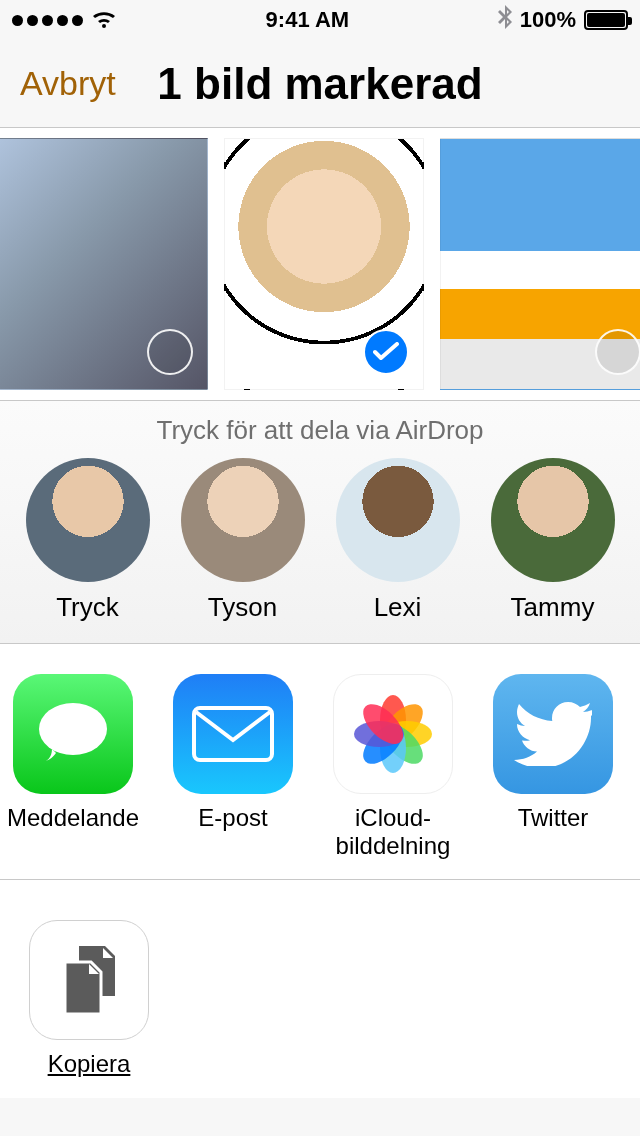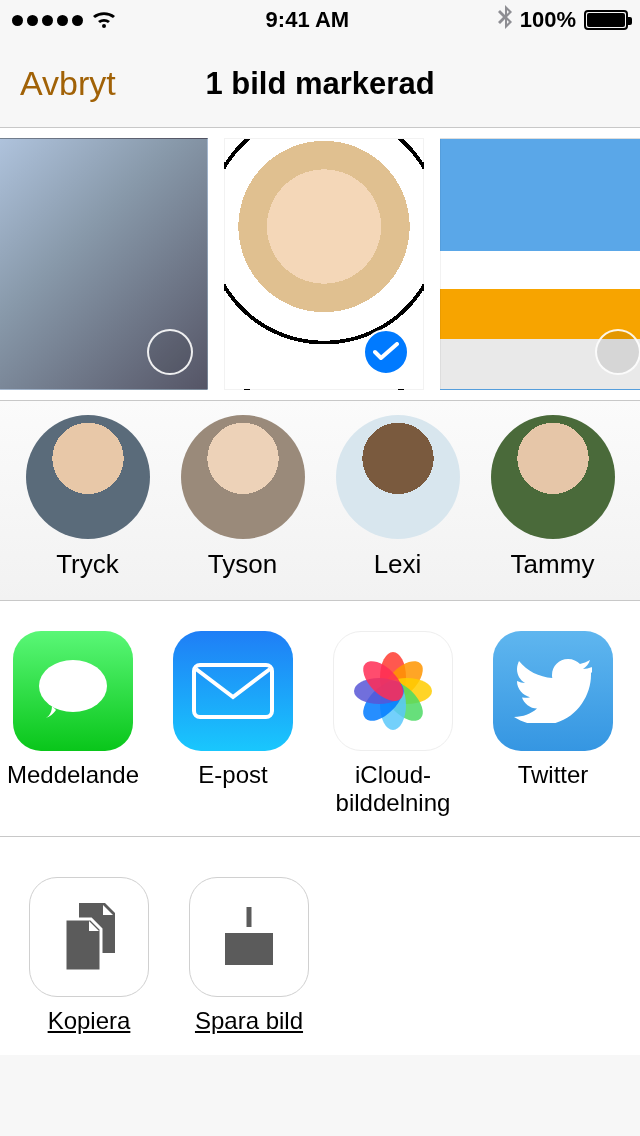--- a/index.html
+++ b/index.html
@@ -11,21 +11,21 @@
   .dot { width: 11px; height: 11px; border-radius: 50%; background: #000; }
   .wifi-icon svg { display: block; }
   .bt-icon { color: #8e8e93; }
   .battery { display: flex; align-items: center; gap: 4px; }
   .battery-body { width: 44px; height: 20px; border: 2px solid #000; border-radius: 4px; position: relative; }
   .battery-body::after { content: ""; position: absolute; right: -6px; top: 5px; width: 4px; height: 8px; background: #000; border-radius: 0 2px 2px 0; }
   .battery-fill { position: absolute; left: 1px; top: 1px; bottom: 1px; right: 1px; background: #000; border-radius: 2px; }
   
   .nav-bar { height: 88px; display: flex; align-items: center; position: relative; background: #f7f7f7; border-bottom: 1px solid #c8c8c8; }
   .nav-cancel { position: absolute; left: 20px; color: #a16207; font-size: 34px; font-weight: 400; }
-  .nav-title { width: 100%; text-align: center; font-size: 31px; font-weight: 600; }
+  .nav-title { width: 100%; text-align: center; font-size: 44px; font-weight: 600; }
   
   .photo-strip { display: flex; gap: 16px; height: 272px; padding: 10px 0; overflow: hidden; background: #fff; }
   .photo { flex: 0 0 auto; width: 200px; height: 252px; position: relative; background: #d0d0d0; border: 1px solid rgba(0,0,0,0.05); }
   .photo.first { margin-left: -8px; width: 216px; }
   .photo.last { width: 216px; }
   .photo .sel { position: absolute; right: 14px; bottom: 14px; width: 46px; height: 46px; border-radius: 50%; border: 2px solid rgba(255,255,255,0.9); background: rgba(0,0,0,0.08); }
   .photo .sel.checked { background: #007aff; border-color: #fff; display:flex; align-items:center; justify-content:center; }
   .photo .sel.checked svg { display:block; }
   
   .section { border-top: 1px solid #c8c8c8; border-bottom: 1px solid #c8c8c8; background: linear-gradient(#fbfbfb,#f2f2f2); padding: 14px 0 20px; }
@@ -108,20 +108,21 @@
           <path d="M2 10l6 6L24 2" stroke="#fff" stroke-width="4" fill="none" stroke-linecap="round" stroke-linejoin="round"></path>
         </svg>
     </div>
   </div>
   <div class="photo last ph3">
     <div class="sel"></div>
   </div>
 </div>
 
 <div class="section">
+  <div class="section-title">Tryck för att dela via AirDrop</div>
   <div class="row">
     <div class="contact">
       <div class="avatar av-a"></div>
       <div class="contact-name">Tryck</div>
     </div>
     <div class="contact">
       <div class="avatar av-b"></div>
       <div class="contact-name">Tyson</div>
     </div>
     <div class="contact">
@@ -190,25 +191,14 @@
       <div class="action-icon">
         <svg width="64" height="68" viewBox="0 0 64 68">
             <path fill="#5b5b5b" d="M22 0h26l10 10v40H22z"></path>
             <path fill="#fff" d="M46 2v10h10z"></path>
             <path fill="#5b5b5b" d="M8 16h26l10 10v42H8z" stroke="#fff" stroke-width="3"></path>
             <path fill="#fff" d="M32 18v10h10z"></path>
           </svg>
       </div>
       <div class="action-label">Kopiera</div>
     </div>
-    <div class="action">
-      <div class="action-icon">
-        <svg width="60" height="64" viewBox="0 0 60 64">
-            <path stroke="#5b5b5b" stroke-width="5" d="M30 2v30" fill="none"></path>
-            <path fill="#5b5b5b" d="M18 28h24L30 44z"></path>
-            <rect x="6" y="22" width="48" height="38" fill="#5b5b5b"></rect>
-            <rect x="6" y="22" width="48" height="6" fill="#fff"></rect>
-          </svg>
-      </div>
-      <div class="action-label">Spara bild</div>
-    </div>
   </div>
 </div>
 
 </body></html>

